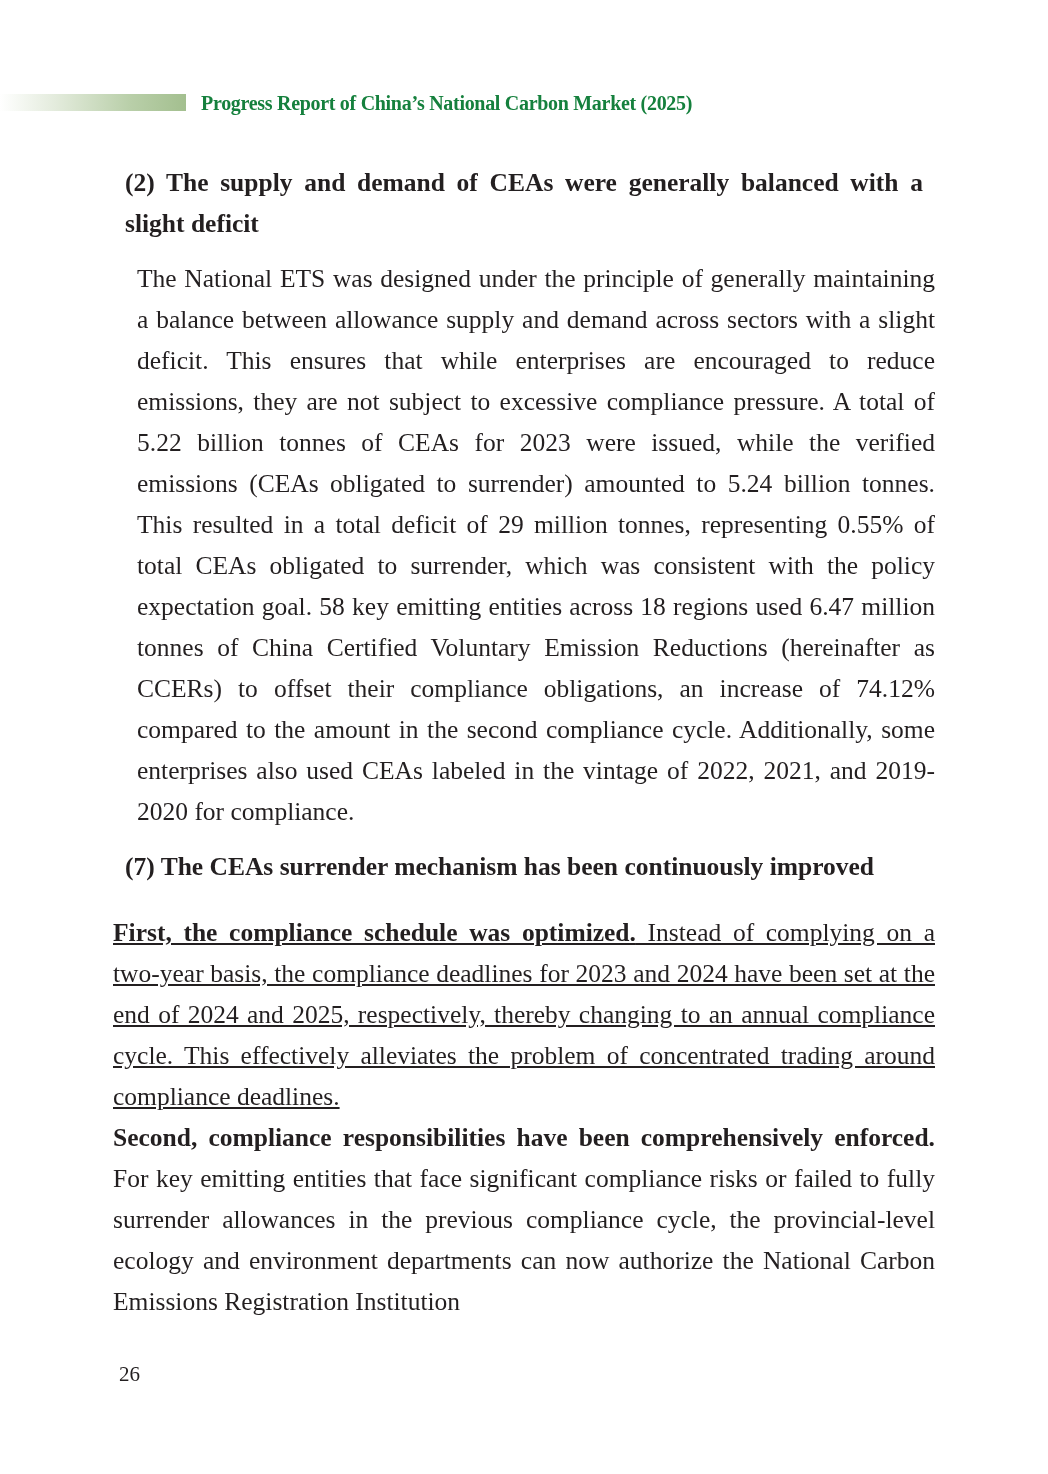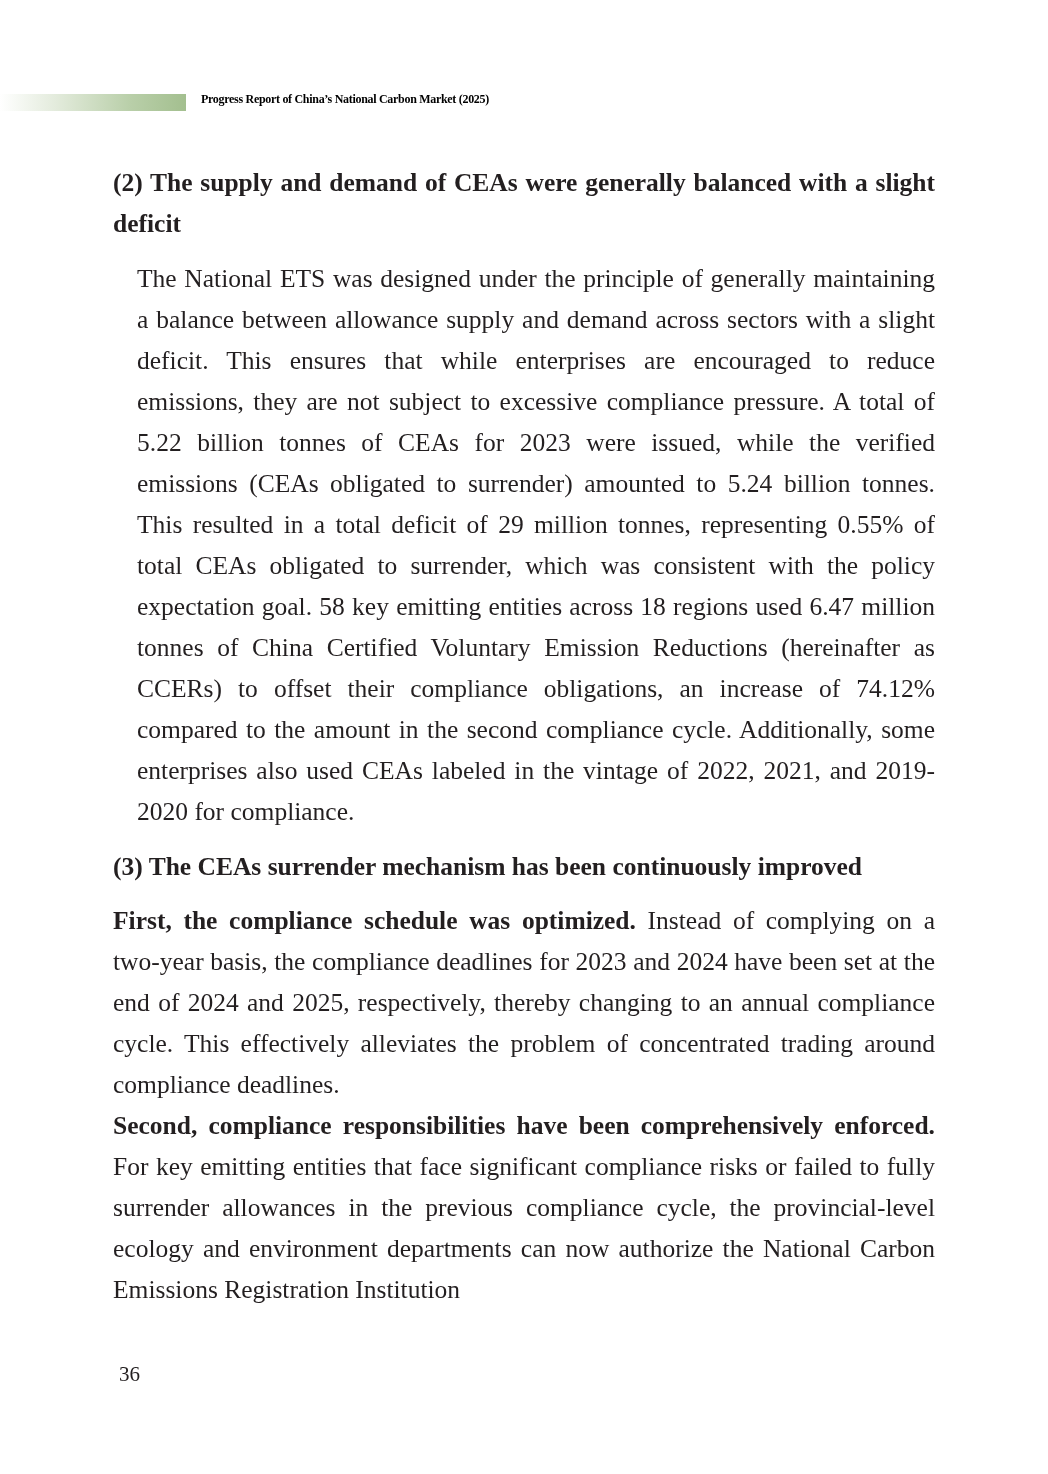--- a/index.html
+++ b/index.html
@@ -4,54 +4,54 @@
 <style>
   html, body { margin: 0; padding: 0; background: #ffffff; }
   body { width: 1048px; height: 1474px; position: relative; overflow: hidden; }
   .page { position: relative; width: 1048px; height: 1474px; background: #ffffff; }
   .header-bar {
     position: absolute; left: 0; top: 94px; width: 186px; height: 17px;
     background: linear-gradient(to right, rgba(255,255,255,1) 0%, #e3ebdc 30%, #b9cfa9 70%, #a3bf8f 100%);
   }
   .header-title {
     position: absolute; left: 201px; top: 92px;
-    font-family: "Liberation Serif", serif; font-weight: bold; font-size: 12px;
-    color: #000000; letter-spacing: -0.3px; white-space: nowrap;
+    font-family: "Liberation Serif", serif; font-weight: bold; font-size: 20px;
+    color: #15803d; letter-spacing: -0.3px; white-space: nowrap;
   }
   .content {
     position: absolute; left: 113px; top: 162px; width: 822px;
     font-family: "Liberation Serif", serif; color: #231f20;
   }
   .heading {
-    font-weight: bold; font-size: 25.5px; line-height: 41px; margin: 0;
+    font-weight: bold; font-size: 25.5px; line-height: 41px; margin: 12px;
     text-align: justify; text-align-last: left;
   }
   .para {
     font-size: 25.5px; line-height: 41px; margin: 0; text-align: justify;
   }
   .h2 { margin-top: 0; }
   .p1 { margin-top: 14px; margin-left: 24px; }
   .h3 { margin-top: 14px; }
-  .p2 { margin-top: 13px; }
+  .p2 { margin-top: 25px; text-decoration: underline; }
   .p3 { }
   .lead { font-weight: bold; }
   .page-number {
     position: absolute; left: 119px; top: 1362px;
     font-family: "Liberation Serif", serif; font-size: 21px; color: #231f20;
   }
 </style>
 </head>
 <body>
 
 <div class="page">
   <div class="header-bar"></div>
   <div class="header-title">Progress Report of China’s National Carbon Market (2025)</div>
 
   <div class="content">
     <p class="heading h2">(2) The supply and demand of CEAs were generally balanced with a slight deficit</p>
     <p class="para p1">The National ETS was designed under the principle of generally maintaining a balance between allowance supply and demand across sectors with a slight deficit. This ensures that while enterprises are encouraged to reduce emissions, they are not subject to excessive compliance pressure. A total of 5.22 billion tonnes of CEAs for 2023 were issued, while the verified emissions (CEAs obligated to surrender) amounted to 5.24 billion tonnes. This resulted in a total deficit of 29 million tonnes, representing 0.55% of total CEAs obligated to surrender, which was consistent with the policy expectation goal. 58 key emitting entities across 18 regions used 6.47 million tonnes of China Certified Voluntary Emission Reductions (hereinafter as CCERs) to offset their compliance obligations, an increase of 74.12% compared to the amount in the second compliance cycle. Additionally, some enterprises also used CEAs labeled in the vintage of 2022, 2021, and 2019-2020 for compliance.</p>
-    <p class="heading h3">(3) The CEAs surrender mechanism has been continuously improved</p>
+    <p class="heading h3">(7) The CEAs surrender mechanism has been continuously improved</p>
     <p class="para p2"><span class="lead">First, the compliance schedule was optimized.</span><span> Instead of complying on a two-year basis, the compliance deadlines for 2023 and 2024 have been set at the end of 2024 and 2025, respectively, thereby changing to an annual compliance cycle. This effectively alleviates the problem of concentrated trading around compliance deadlines.</span></p>
     <p class="para p3"><span class="lead">Second, compliance responsibilities have been comprehensively enforced.</span><span> For key emitting entities that face significant compliance risks or failed to fully surrender allowances in the previous compliance cycle, the provincial-level ecology and environment departments can now authorize the National Carbon Emissions Registration Institution</span></p>
   </div>
 
-  <div class="page-number">36</div>
+  <div class="page-number">26</div>
 </div>
 
 </body></html>

